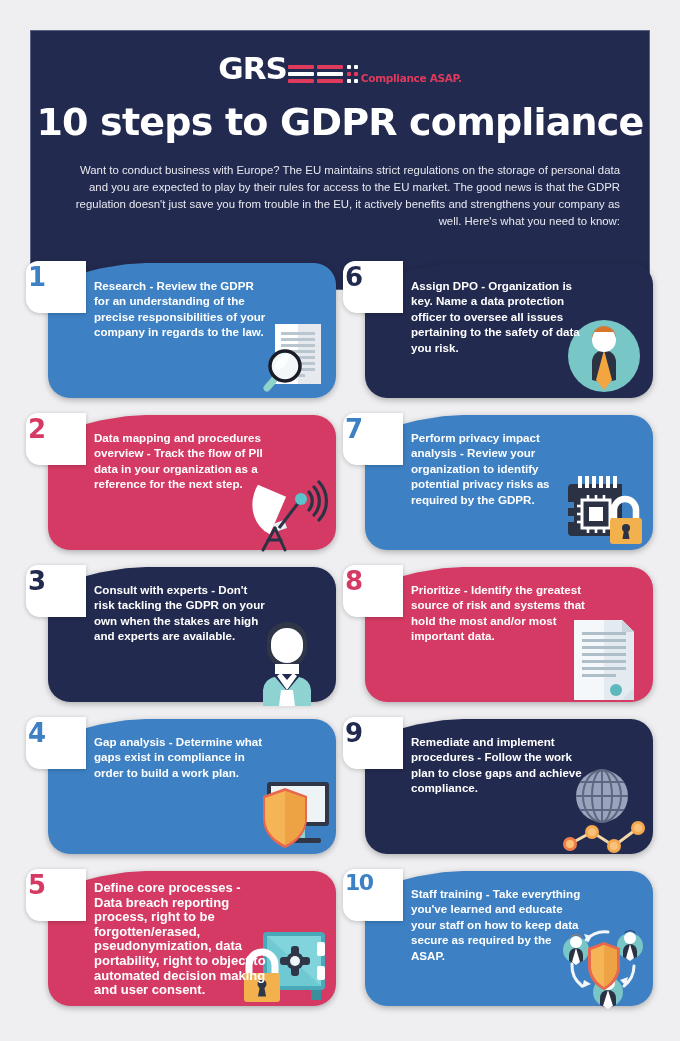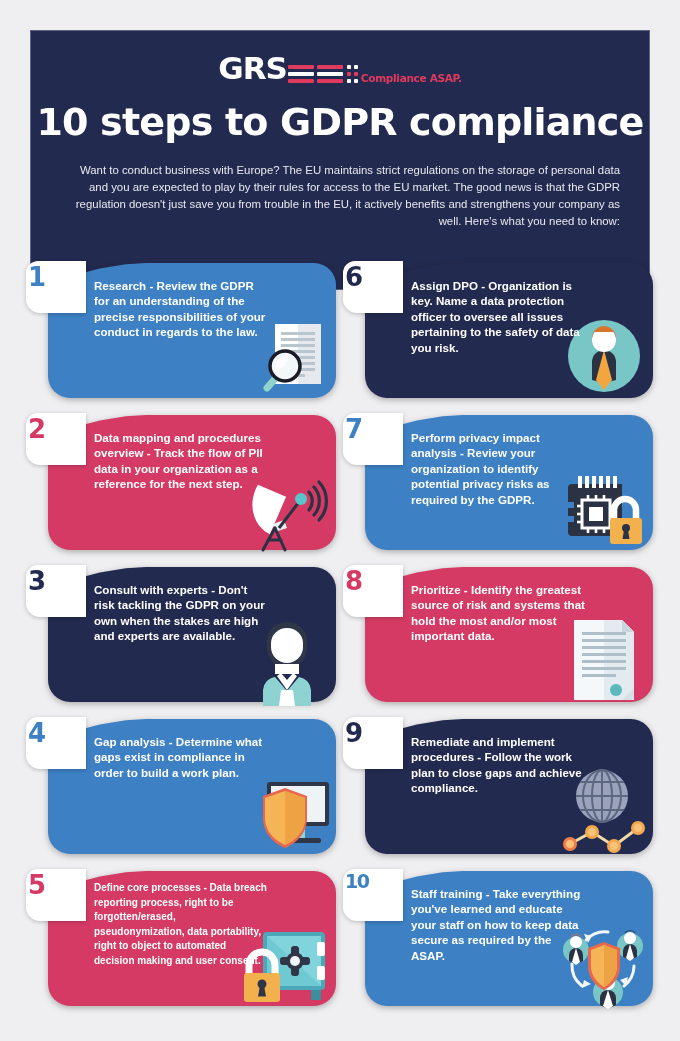--- a/index.html
+++ b/index.html
@@ -126,33 +126,33 @@
   .num {
     position: absolute;
     left: 2px; top: 4px;
     width: 50px;
     text-align: left;
     font-size: 26px;
     font-weight: bold;
     font-family: "DejaVu Sans", sans-serif;
     letter-spacing: -1px;
   }
-  .num.wide { font-size: 19px; letter-spacing: -1.5px; }
+  .num.wide { font-size: 22px; letter-spacing: -1.5px; }
 
   .card-text {
     position: absolute;
     left: 68px; top: 20px;
     width: 175px;
     color: #ffffff;
     font-size: 11.6px;
     line-height: 15.4px;
     font-weight: bold;
     font-family: "Liberation Sans", sans-serif;
   }
-  .card-text.small { font-size: 10px; line-height: 14.6px; top: 15px; }
+  .card-text.small { font-size: 13px; line-height: 14.6px; top: 15px; }
 
   .icon-box {
     position: absolute;
     right: 10px; bottom: 8px;
     width: 92px; height: 92px;
     pointer-events: none;
   }
 
   
   .c-blue  .bubble-shape { background: #3d81c4; }
@@ -221,21 +221,21 @@
                 <rect x="40" y="40" width="34" height="3"></rect>
         <rect x="40" y="46" width="34" height="3"></rect>
                 <rect x="40" y="52" width="34" height="3"></rect>
         <rect x="40" y="58" width="34" height="3"></rect>
                 <rect x="40" y="64" width="24" height="3"></rect>
       </g>
       <line x1="26" y1="78" x2="39" y2="63" stroke="#8fd3cb" stroke-width="7" stroke-linecap="round"></line>
       <circle cx="44" cy="56" r="15" fill="#f2f7fa" stroke="#1b1b28" stroke-width="3.5"></circle>
       <path d="M34 62 A15 15 0 0 1 50 44 L44 56 Z" fill="#ffffff" opacity="0.75"></path>
     </svg></div>
-          <div class="card-text">Research - Review the GDPR for an understanding of the precise responsibilities of your conduct in regards to the law.</div>
+          <div class="card-text">Research - Review the GDPR for an understanding of the precise responsibilities of your company in regards to the law.</div>
           <div class="tab"></div>
           <div class="num">1</div>
         </div>
         <div class="card-slot c-pink">
           <div class="bubble">
             <div class="bubble-shape"></div>
           </div>
           <div class="icon-box">
     <svg viewBox="0 0 92 92">
       <path d="M12 26 a30 34 0 0 0 22 46 l8 -40 z" fill="#ffffff" transform="rotate(12 30 48)"></path>

